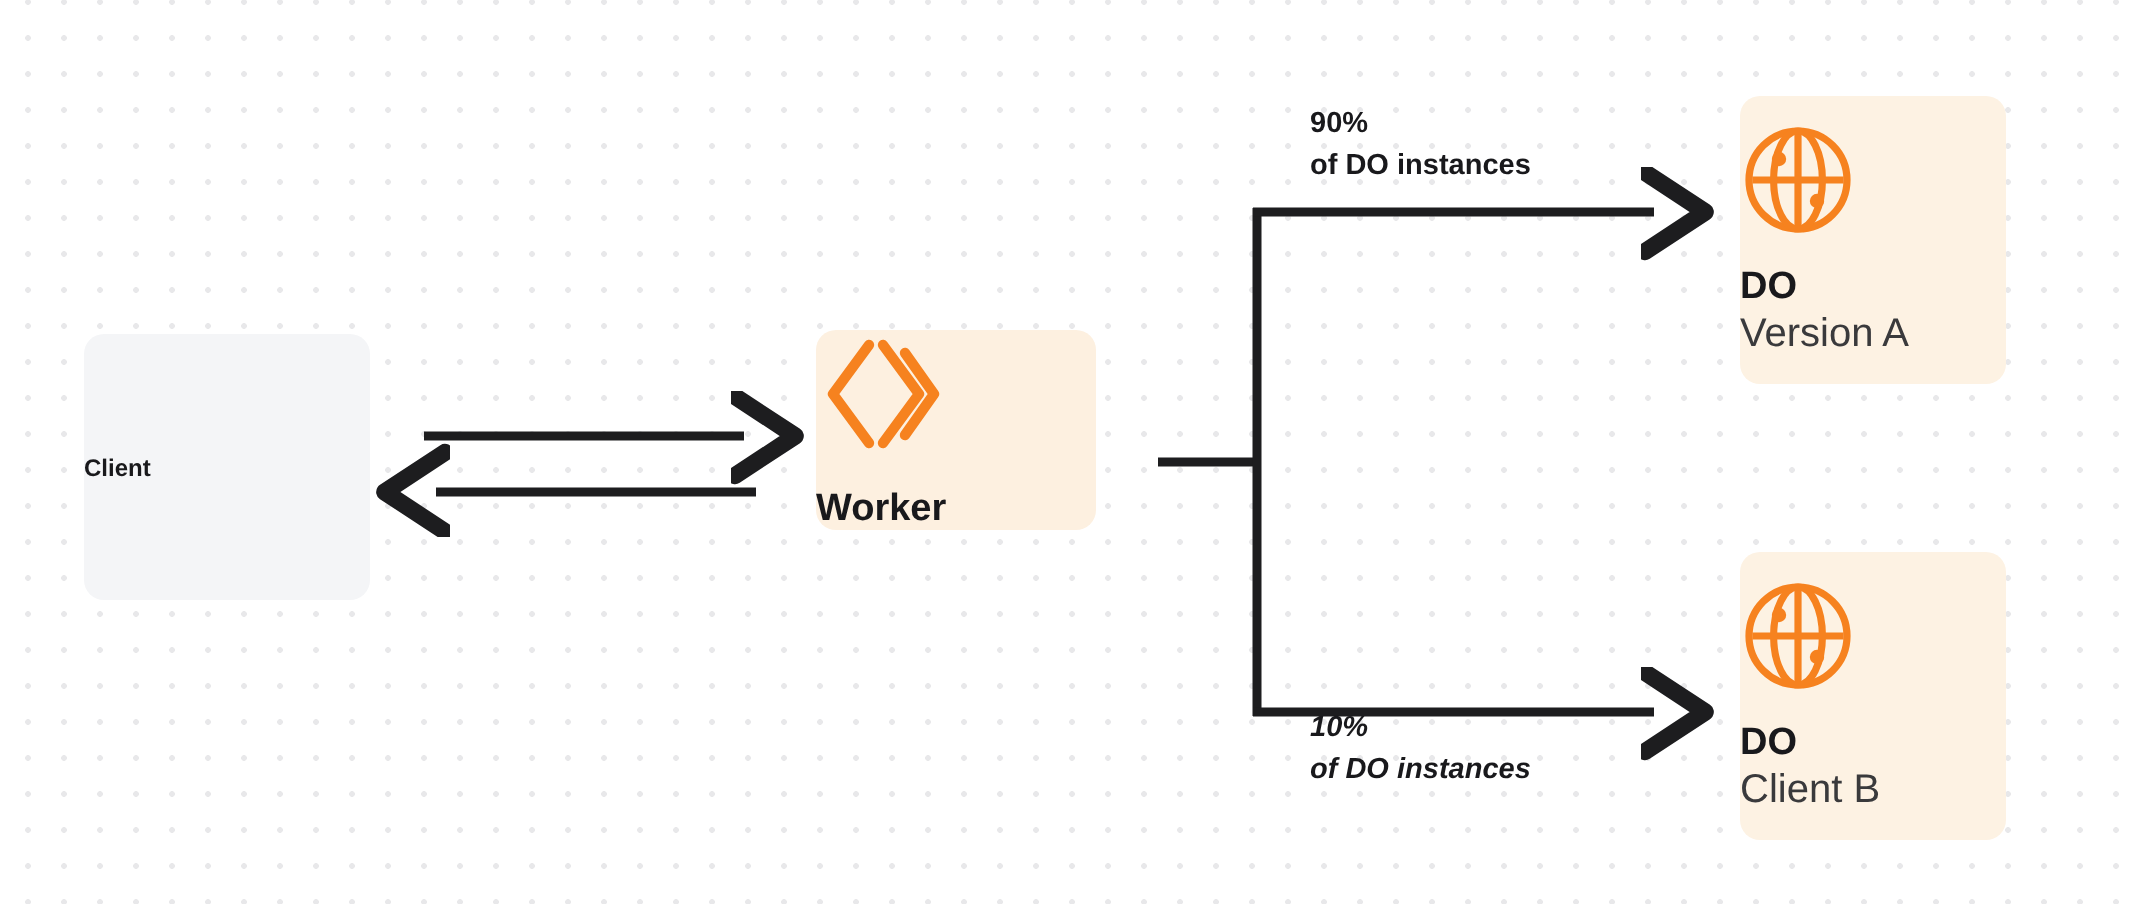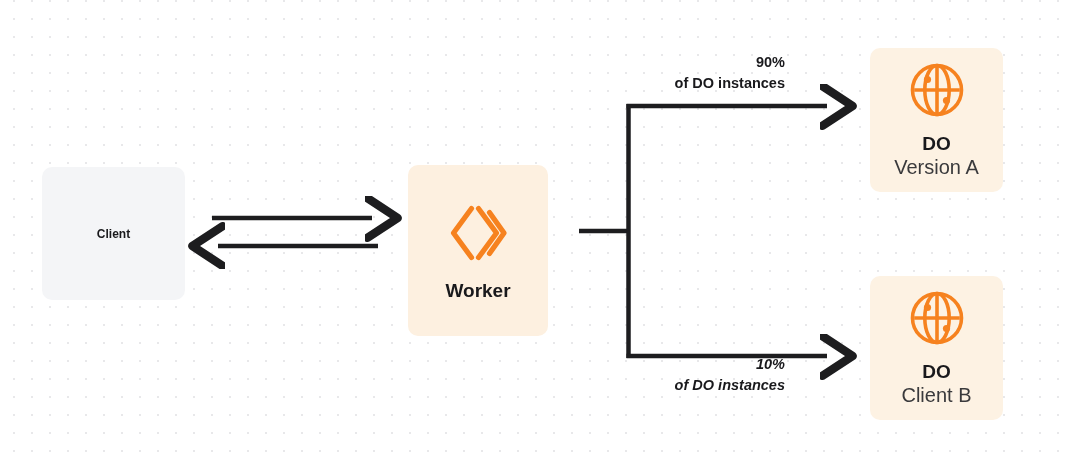--- a/index.html
+++ b/index.html
@@ -19,36 +19,36 @@
   }
   .canvas {
     position: absolute;
     inset: 0;
   }
   .node {
     position: absolute;
     border-radius: 10px;
     display: flex;
     flex-direction: column;
-    align-items: center;
+    align-items: flex-start;
     justify-content: center;
     box-sizing: border-box;
   }
   .node-client {
     left: 42px;
     top: 167px;
     width: 143px;
     height: 133px;
     background: #f4f5f7;
   }
   .node-worker {
     left: 408px;
     top: 165px;
     width: 140px;
-    height: 171px;
+    height: 100px;
     background: #fdf0e0;
   }
   .node-do-a {
     left: 870px;
     top: 48px;
     width: 133px;
     height: 144px;
     background: #fdf2e3;
   }
   .node-do-b {
@@ -82,21 +82,21 @@
     color: #3a3a3c;
     margin-top: 2px;
     line-height: 1.15;
   }
   .icon-wrap {
     display: block;
     line-height: 0;
   }
   .edge-label {
     position: absolute;
-    text-align: right;
+    text-align: left;
     font-size: 14.5px;
     font-weight: bold;
     color: #19191c;
     line-height: 1.45;
     white-space: nowrap;
   }
   .label-top {
     left: 655px;
     top: 52px;
     width: 130px;

